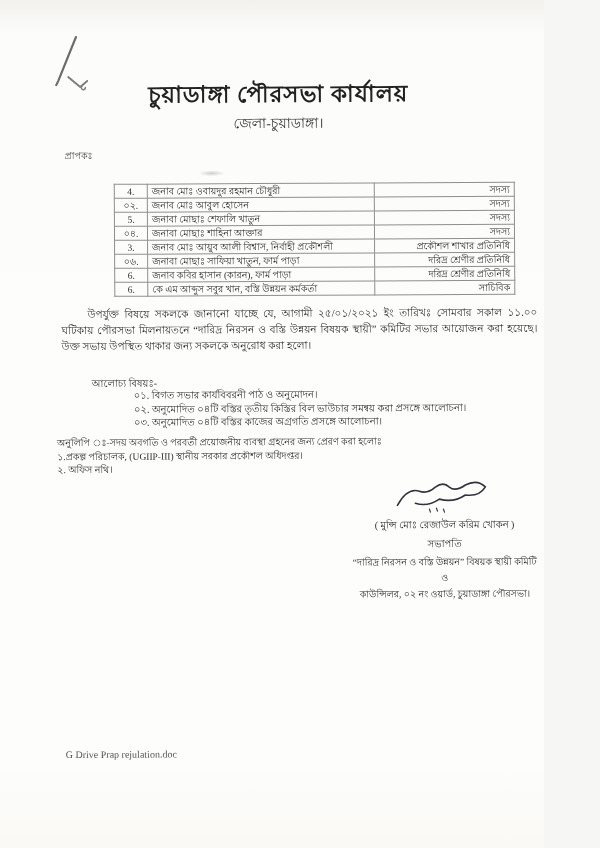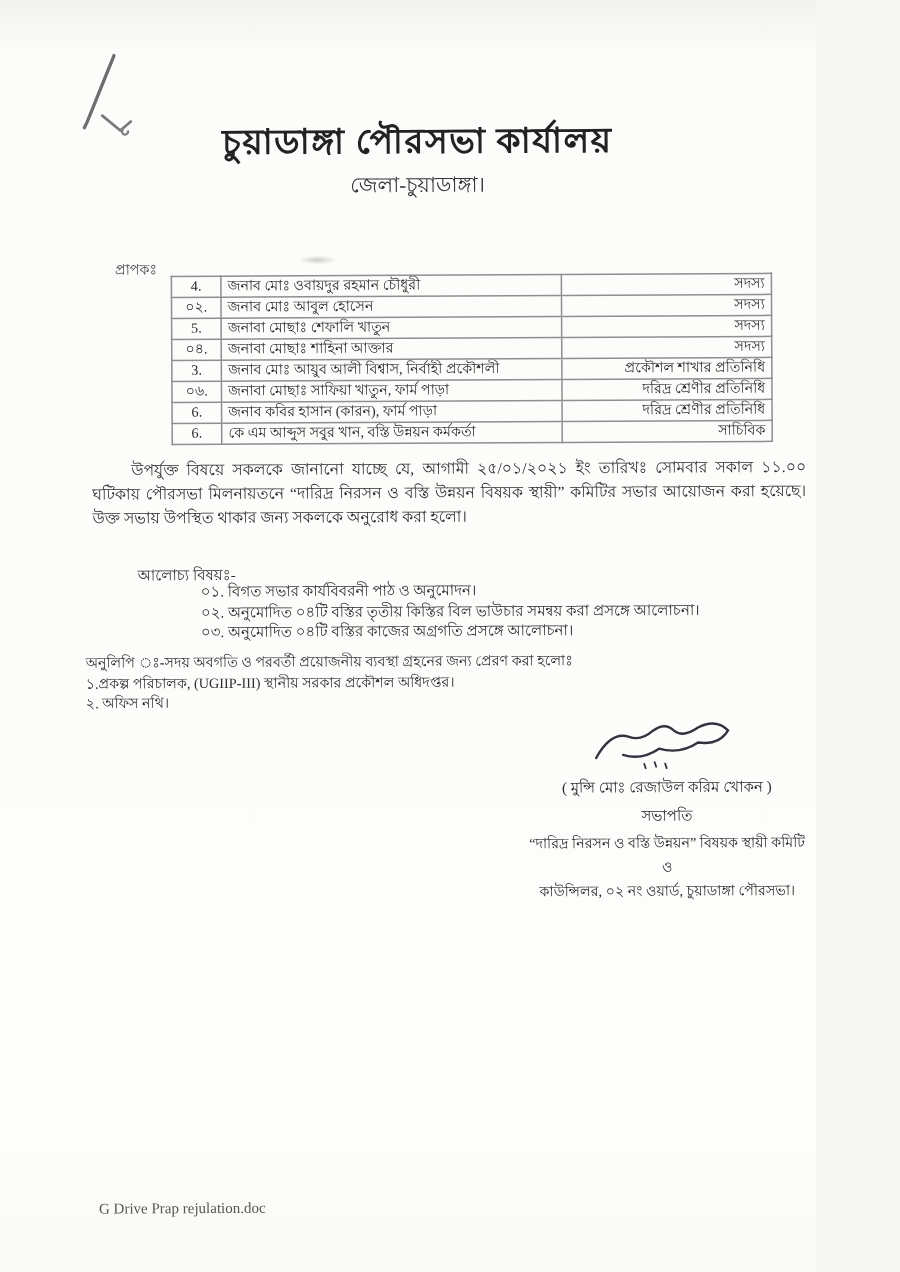--- a/index.html
+++ b/index.html
@@ -18,21 +18,21 @@
   .tick-mark{position:absolute;left:48px;top:28px;}
   .title{
     position:absolute;left:0;top:76px;width:560px;text-align:center;
     font-size:23px;font-weight:bold;letter-spacing:1px;color:#222;
   }
   .subtitle{
     position:absolute;left:0;top:112px;width:560px;text-align:center;
     font-size:14px;color:#333;
   }
   .recipient-label{
-    position:absolute;left:78px;top:148px;font-size:9.5px;color:#444;margin-top:24px;
+    position:absolute;left:66px;top:148px;font-size:9.5px;color:#444;
   }
   table.recipients{
     position:absolute;left:115px;top:183px;width:377px;
     border-collapse:collapse;table-layout:fixed;
   }
   table.recipients td{
     border:1px solid #8f8f8f;
     font-size:9.5px;line-height:12px;
     padding:0 4px;height:13px;color:#2b2b2b;
     overflow:hidden;white-space:nowrap;
@@ -57,21 +57,21 @@
   .sig-block{
     position:absolute;left:318px;top:478px;width:252px;text-align:center;
   }
   .sig-scribble{display:block;margin:0 auto;}
   .sig-name{font-size:10px;margin-top:2px;color:#2b2b2b;}
   .sig-designation{font-size:10px;margin-top:2px;color:#2b2b2b;}
   .sig-committee{font-size:9.5px;margin-top:2px;color:#2b2b2b;}
   .sig-and{font-size:9.5px;margin-top:1px;color:#2b2b2b;}
   .sig-councillor{font-size:9.5px;margin-top:1px;color:#2b2b2b;}
   .footer-filename{
-    position:absolute;left:64px;top:800px;
+    position:absolute;left:64px;top:748px;
     font-size:10px;color:#555;
     font-family:"Liberation Serif","DejaVu Serif",serif;
   }
   .smudge{
     position:absolute;left:200px;top:170px;width:26px;height:6px;border-radius:50%;
     background:radial-gradient(ellipse at center,rgba(120,120,120,.35),rgba(120,120,120,0) 70%);
   }
 </style>
 </head>
 <body>

